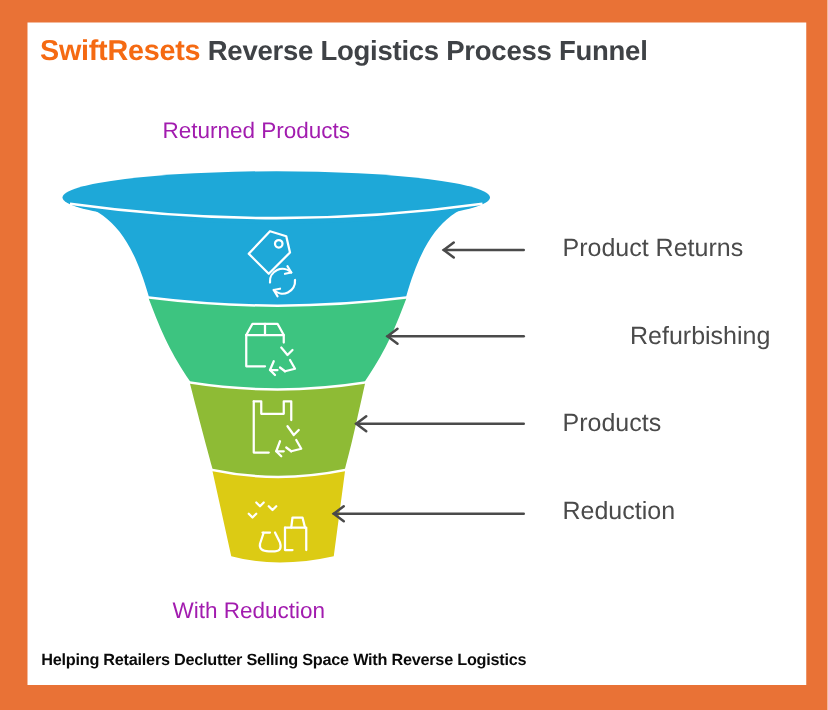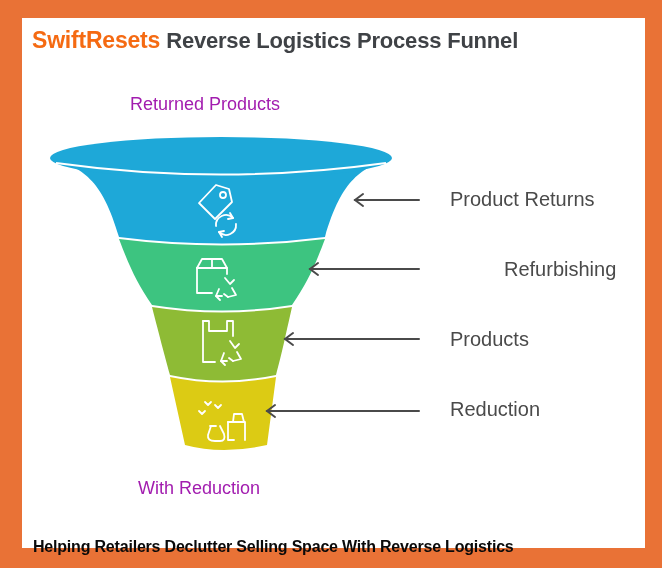--- a/index.html
+++ b/index.html
@@ -30,26 +30,25 @@
     position: absolute;
     font-size: 18px;
     color: #a21caf;
     white-space: nowrap;
   }
   .top-label { left: 108px; top: 76px; }
   .bottom-label { left: 116px; top: 460px; }
   .footer {
     position: absolute;
     left: 11px; top: 502px;
-    font-size: 16px;
+    font-size: 13px;
     font-weight: bold;
     color: #0a0a0a;
     white-space: nowrap;
     letter-spacing: -0.2px;
-    margin-top: 18px;
   }
   svg.funnel {
     position: absolute;
     left: 0; top: 0;
     width: 623px; height: 530px;
   }
   .stage-label {
     position: absolute;
     font-size: 20px;
     color: #4a4a4a;

